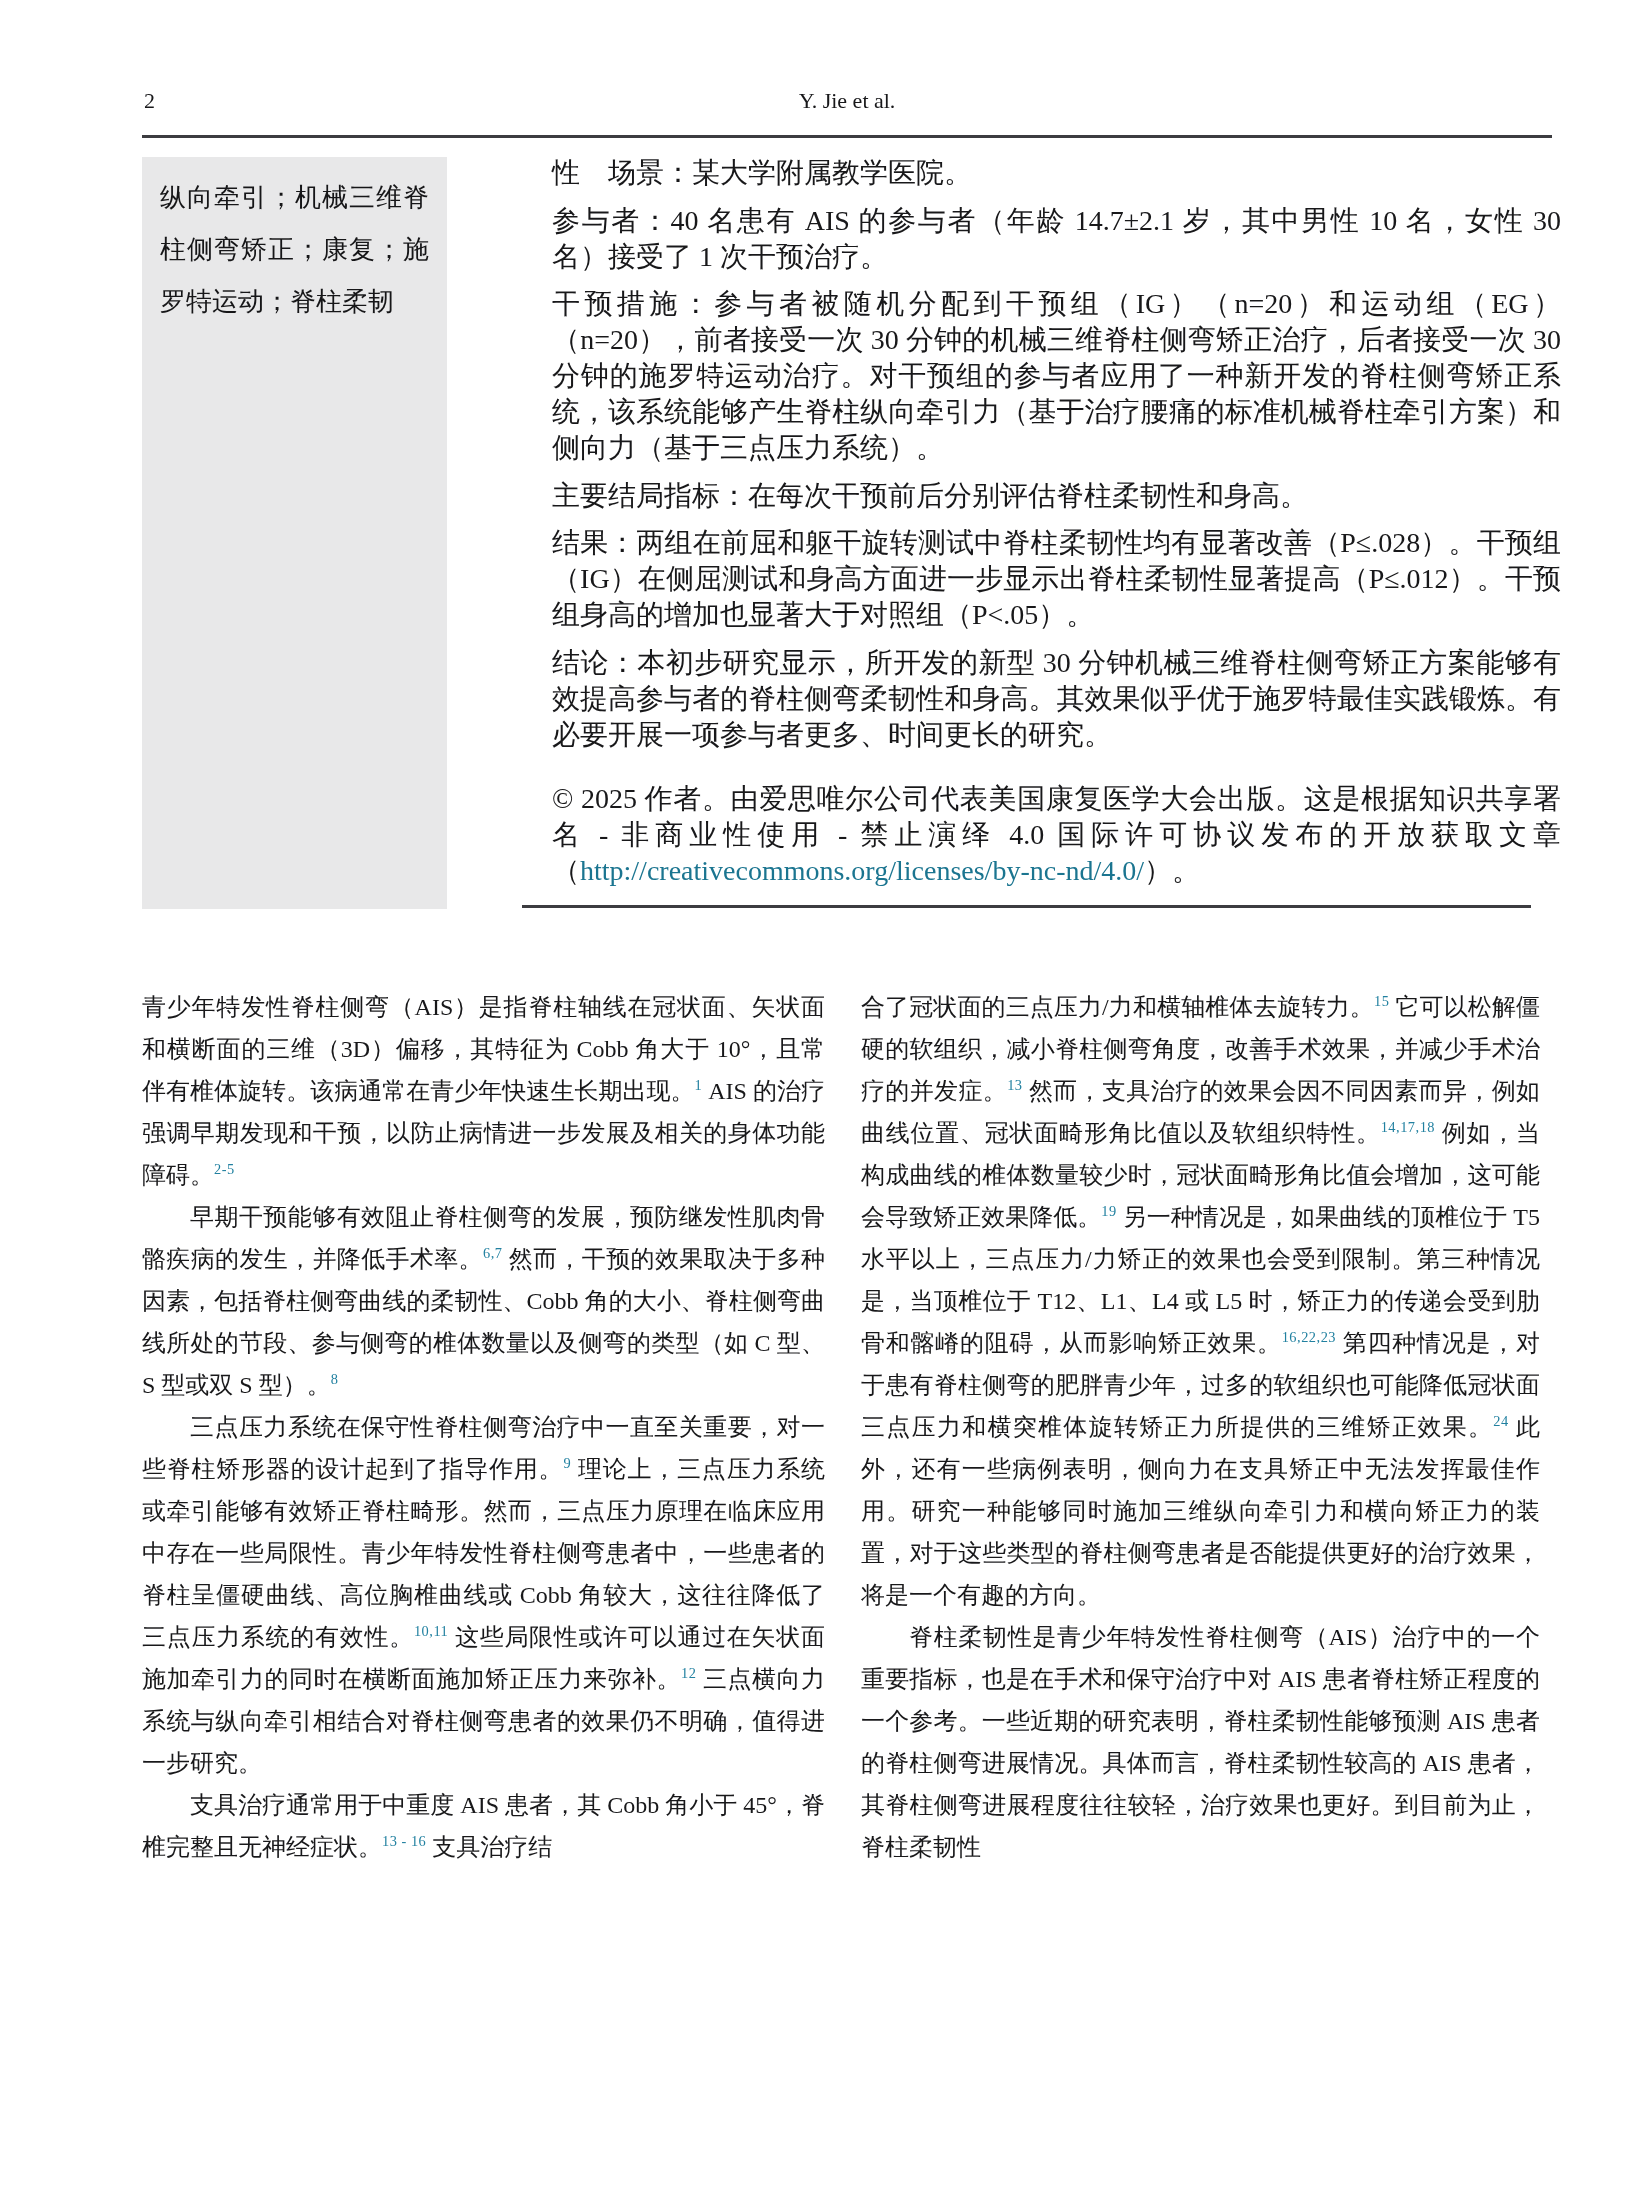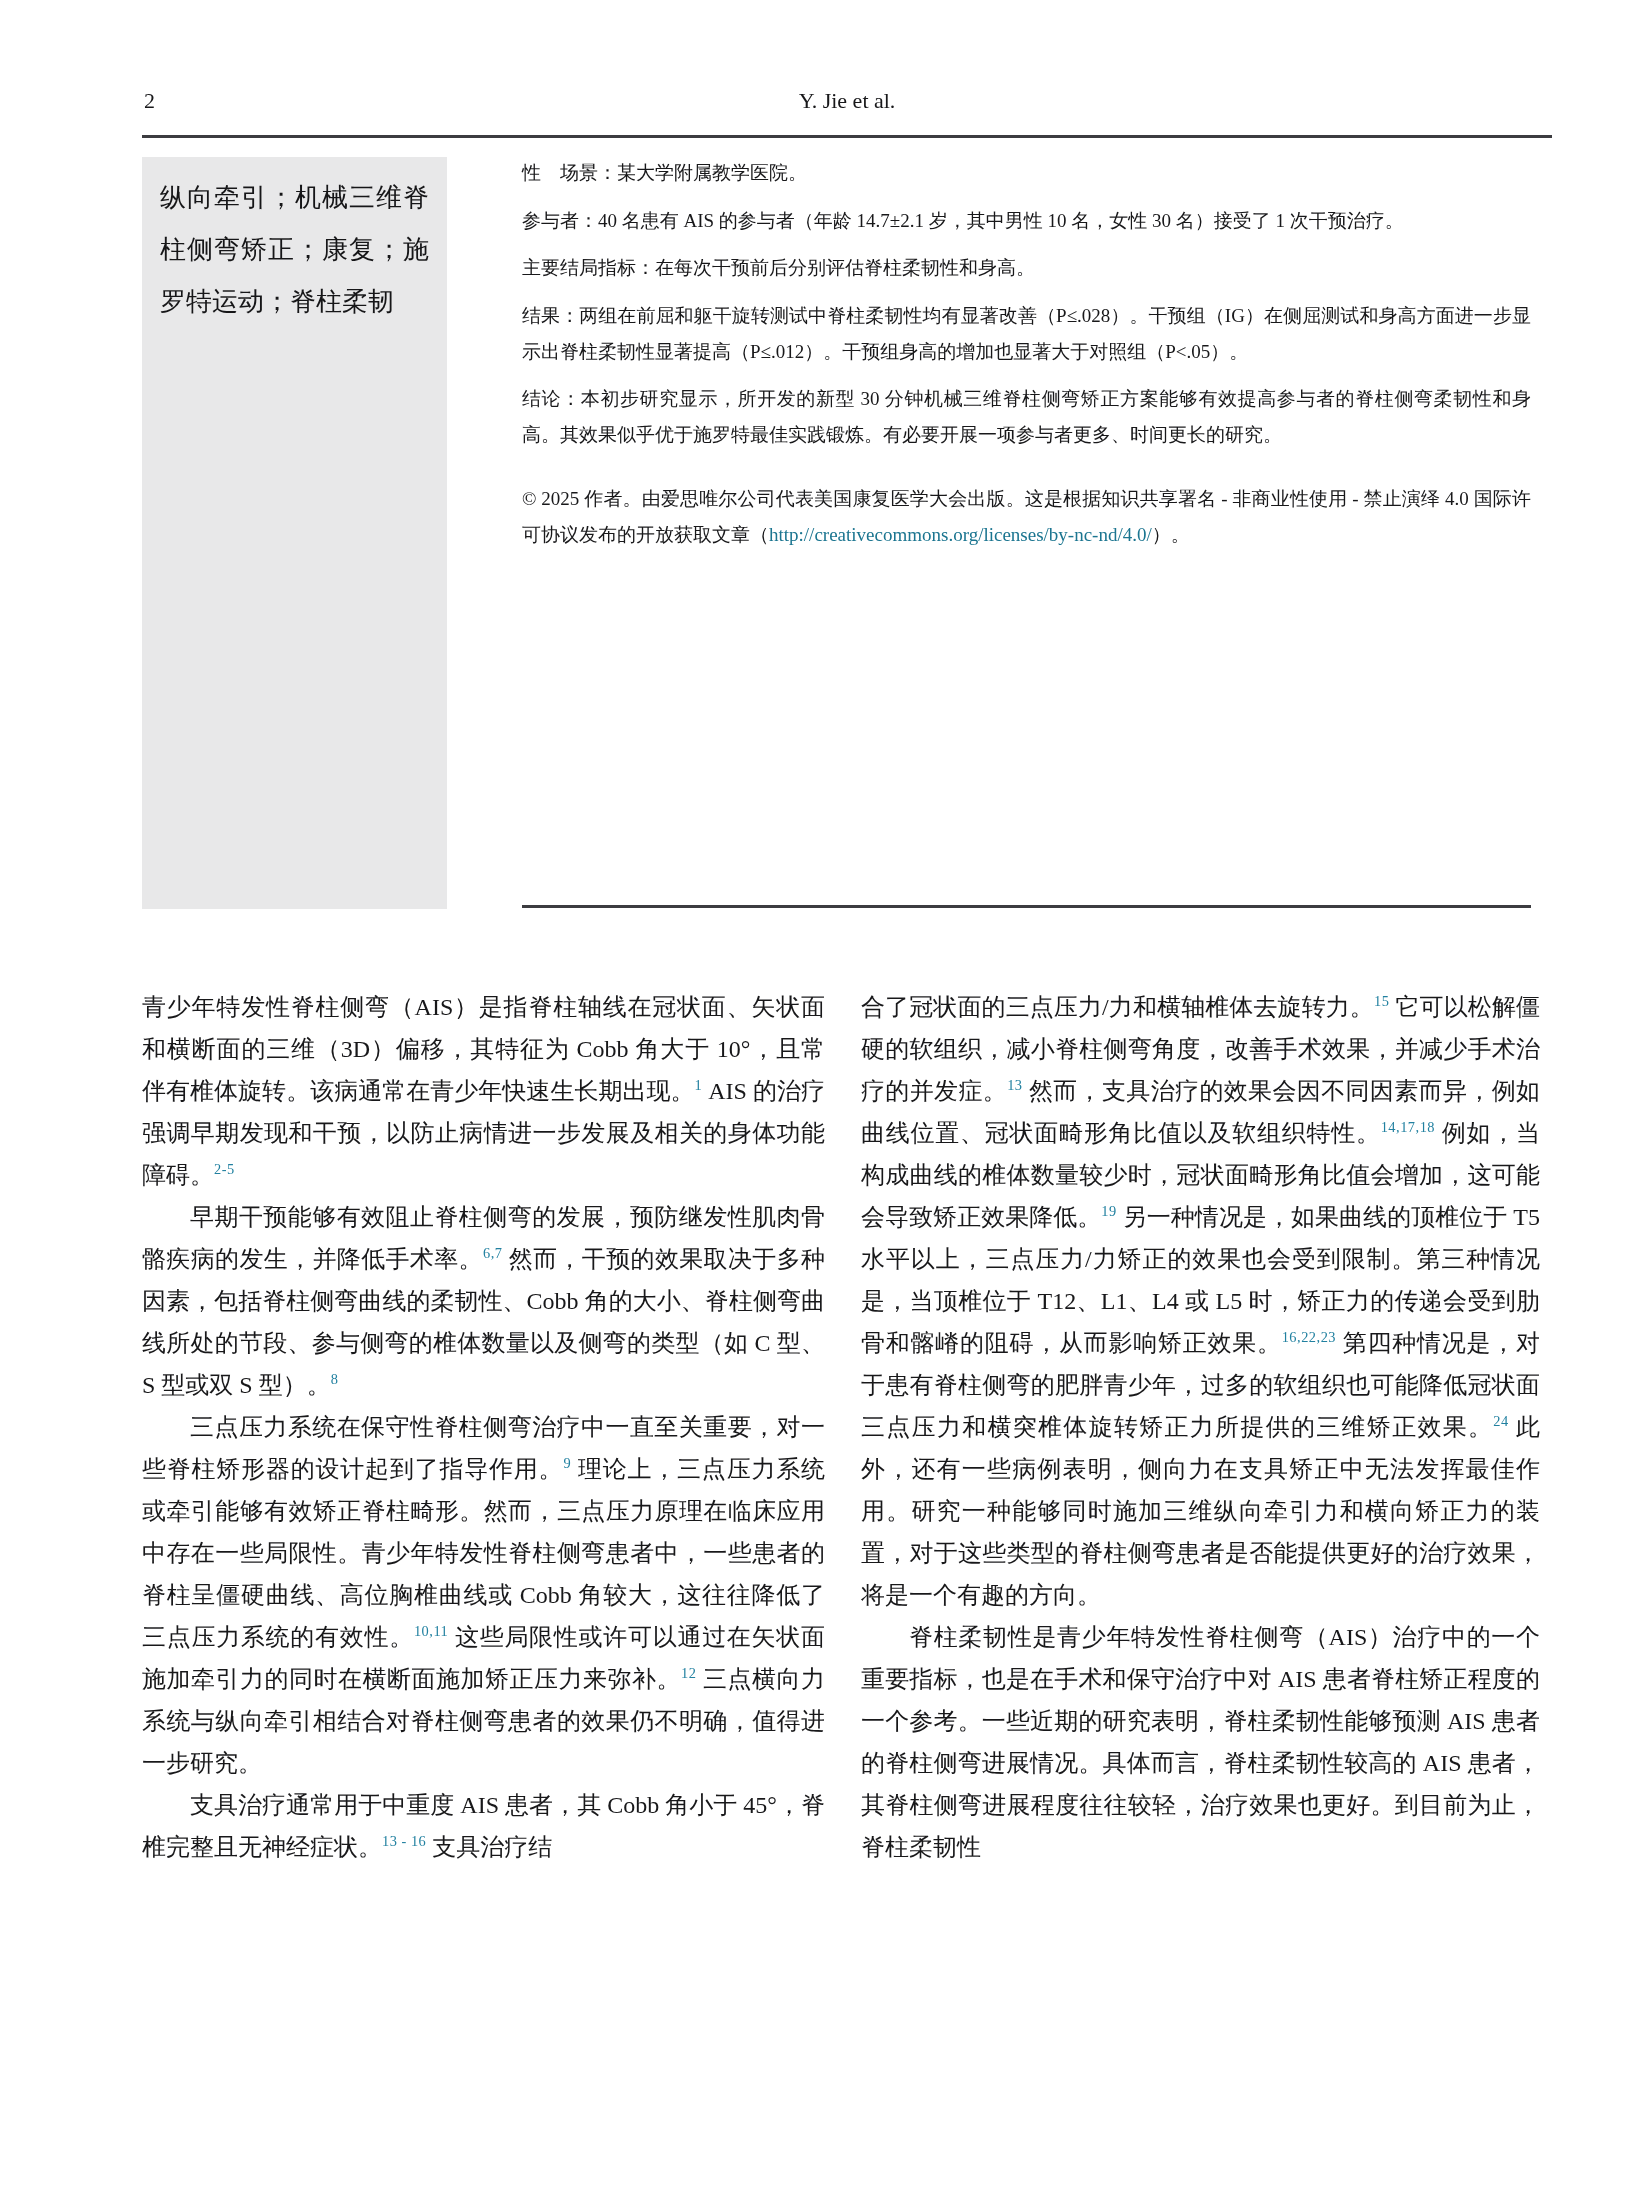--- a/index.html
+++ b/index.html
@@ -17,22 +17,22 @@
   .hdr-rule { position:absolute; left:142px; top:135px; width:1410px; height:3.1px;
               background:var(--rule,#3c3c40); }
   .kw-box {
     position:absolute; left:142px; top:157px; width:305px; height:752px;
     background:var(--kwbg,#e8e8e9);
     padding:15px 18px;
     font-size:26px; line-height:52px; color:#161618;
     text-align:justify;
   }
   .abstract {
-    position:absolute; left:522px; top:155px; width:1009px;
-    font-size:19px; line-height:36px;
+    position:absolute; left:552px; top:155px; width:1009px;
+    font-size:28px; line-height:36px;
     text-align:justify; text-justify:inter-ideograph;
   }
   .abstract p { margin:0 0 11.5px 0; }
   .abstract p.copyright { margin-top:28px; }
   .abs-rule { position:absolute; left:522px; top:905px; width:1009px; height:2.6px;
               background:var(--rule,#3c3c40); }
   .col {
     position:absolute; top:986px;
     font-size:24px; line-height:42px;
     text-align:justify; text-justify:inter-ideograph;
@@ -57,20 +57,21 @@
   <div class="hdr-head">Y. Jie et al.</div>
   <div class="hdr-rule"></div>
 
   <div class="kw-box">
     <span>纵向牵引；机械三维脊柱侧弯矫正；康复；施罗特运动；脊柱柔韧</span>
   </div>
 
   <div class="abstract">
       <p>性　场景：某大学附属教学医院。</p>
       <p>参与者：40 名患有 AIS 的参与者（年龄 14.7±2.1 岁，其中男性 10 名，女性 30 名）接受了 1 次干预治疗。</p>
+      <p>干预措施：参与者被随机分配到干预组（IG）（n=20）和运动组（EG）（n=20），前者接受一次 30 分钟的机械三维脊柱侧弯矫正治疗，后者接受一次 30 分钟的施罗特运动治疗。对干预组的参与者应用了一种新开发的脊柱侧弯矫正系统，该系统能够产生脊柱纵向牵引力（基于治疗腰痛的标准机械脊柱牵引方案）和侧向力（基于三点压力系统）。</p>
       <p>主要结局指标：在每次干预前后分别评估脊柱柔韧性和身高。</p>
       <p>结果：两组在前屈和躯干旋转测试中脊柱柔韧性均有显著改善（P≤.028）。干预组（IG）在侧屈测试和身高方面进一步显示出脊柱柔韧性显著提高（P≤.012）。干预组身高的增加也显著大于对照组（P&lt;.05）。</p>
       <p>结论：本初步研究显示，所开发的新型 30 分钟机械三维脊柱侧弯矫正方案能够有效提高参与者的脊柱侧弯柔韧性和身高。其效果似乎优于施罗特最佳实践锻炼。有必要开展一项参与者更多、时间更长的研究。</p>
       <p class="copyright">© 2025 作者。由爱思唯尔公司代表美国康复医学大会出版。这是根据知识共享署名 - 非商业性使用 - 禁止演绎 4.0 国际许可协议发布的开放获取文章（<span class="url">http://creativecommons.org/licenses/by-nc-nd/4.0/</span>）。</p>
     </div>
 
   <div class="abs-rule"></div>
 
   <div class="col col-left">
       <p>青少年特发性脊柱侧弯（AIS）是指脊柱轴线在冠状面、矢状面和横断面的三维（3D）偏移，其特征为 Cobb 角大于 10°，且常伴有椎体旋转。该病通常在青少年快速生长期出现。<sup class="ref">1</sup> AIS 的治疗强调早期发现和干预，以防止病情进一步发展及相关的身体功能障碍。<sup class="ref">2-5</sup></p>

